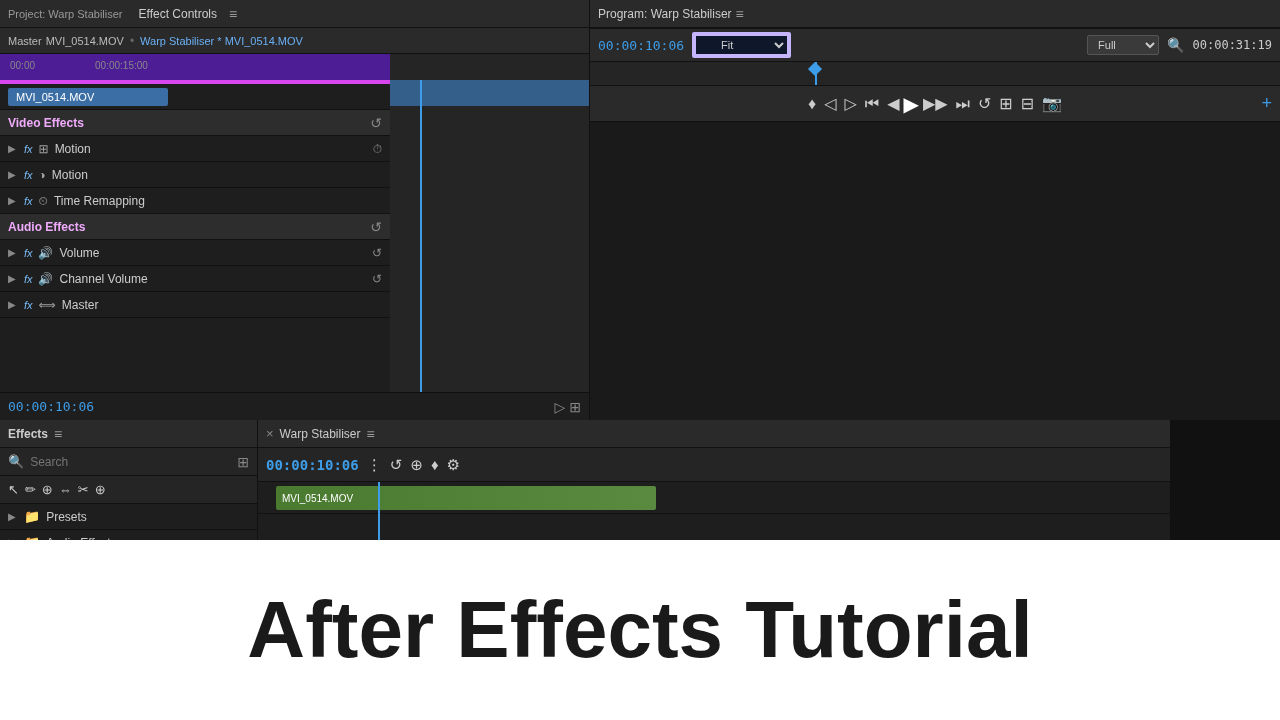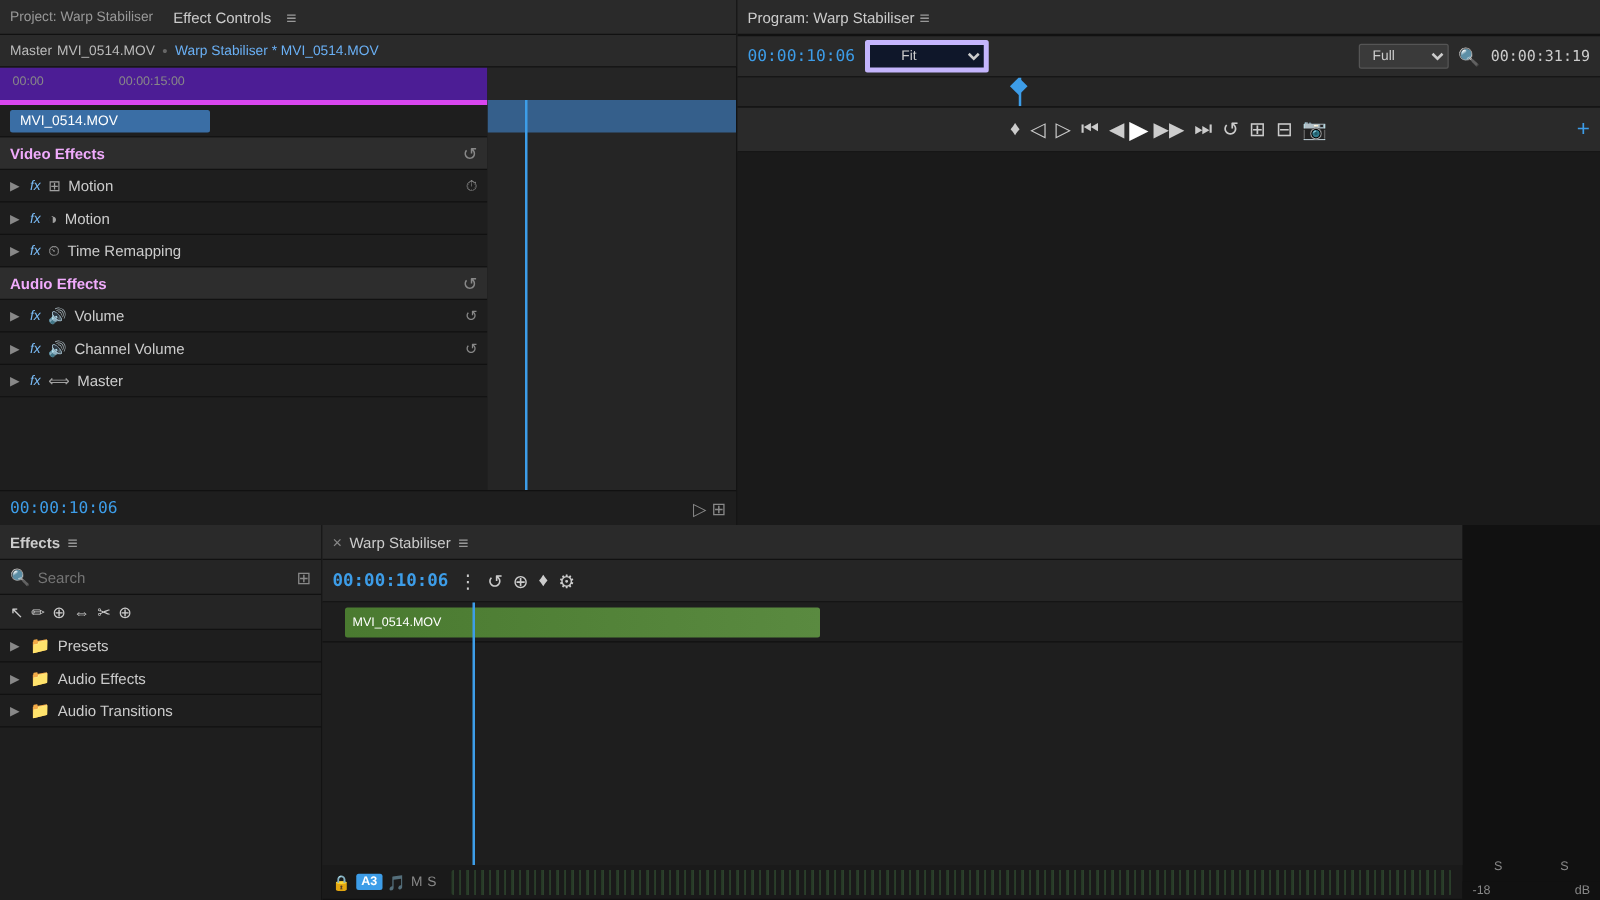--- a/index.html
+++ b/index.html
@@ -379,13 +379,16 @@
         </div>
         <span class="meter-label">S</span>
       </div>
     </div>
     <div style="display:flex;justify-content:space-between;padding:2px 8px;background:#111;">
       <span style="color:#888;font-size:10px;">-18</span>
       <span style="color:#888;font-size:10px;">dB</span>
     </div>
   </div>
 
+  <div class="tutorial-overlay">
+    <span class="tutorial-text">After Effects Tutorial</span>
+  </div>
 </div>
 
 </body></html>

